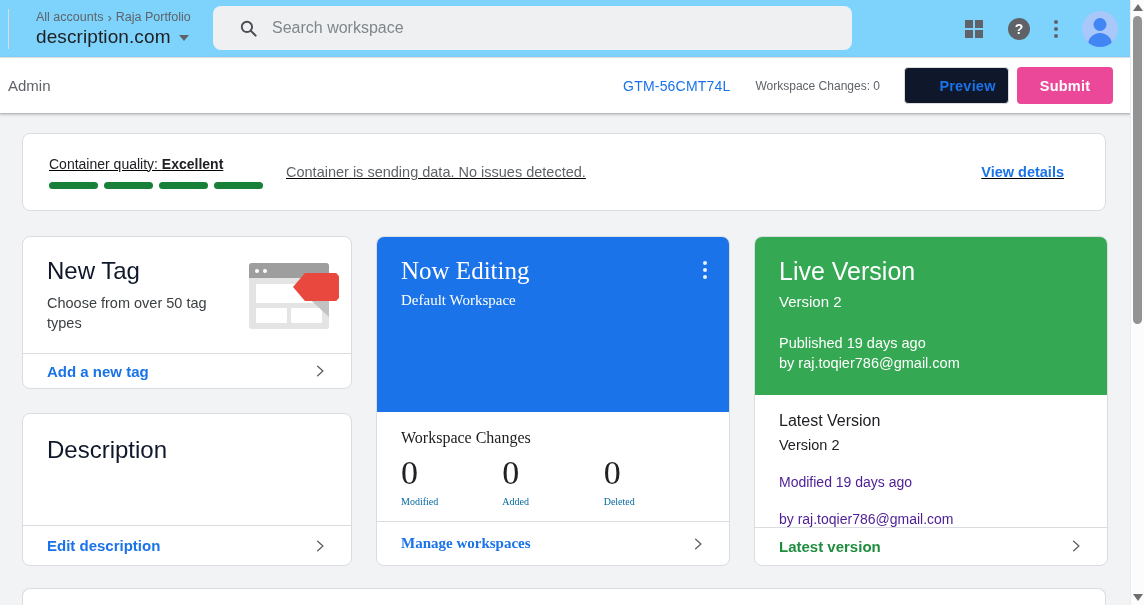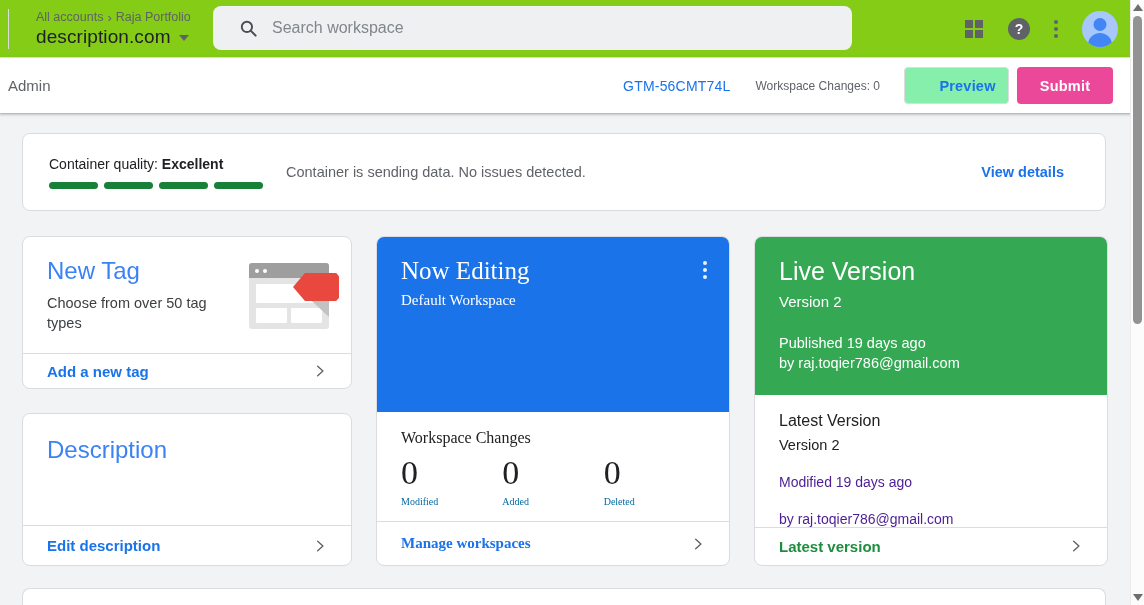--- a/index.html
+++ b/index.html
@@ -1,20 +1,20 @@
 <!DOCTYPE html>
 <html><head>
 <meta charset="utf-8">
 <style>
   * { margin:0; padding:0; box-sizing:border-box; }
   html,body { width:1144px; height:605px; overflow:hidden; background:#f1f3f4;
     font-family:"Liberation Sans","DejaVu Sans",sans-serif; }
 
   
-  .topbar { position:relative; height:58px; background:#84cc16; border-bottom:1px solid #e8eaed;
+  .topbar { position:relative; height:58px; background:#7dd3fc; border-bottom:1px solid #e8eaed;
     display:flex; align-items:center; }
   .logo-edge { width:1px; height:40px; background:#dadce0; margin-left:8px; }
   .account-block { margin-left:27px; cursor:pointer; }
   .breadcrumb { font-size:12.5px; color:#5f6368; display:flex; align-items:center; gap:4px; }
   .crumb-sep { font-size:13px; color:#5f6368; }
   .container-row { display:flex; align-items:center; margin-top:1px; }
   .container-name { font-size:19px; color:#202124; letter-spacing:.1px; }
   .caret-down { width:0; height:0; border-left:5px solid transparent; border-right:5px solid transparent;
     border-top:6px solid #5f6368; margin-left:8px; margin-top:3px; }
 
@@ -39,49 +39,49 @@
 
   
   .tabbar { position:relative; height:55px; background:#fff; display:flex; align-items:center;
     box-shadow:0 1px 2px rgba(60,64,67,.3), 0 1px 3px 1px rgba(60,64,67,.15); z-index:5; }
   .tab-admin { margin-left:8px; font-size:15px; color:#5f6368; cursor:pointer; }
   .tabbar-right { position:absolute; right:31px; display:flex; align-items:center; }
   .gtm-id { font-size:14px; color:#1a73e8; letter-spacing:.2px; cursor:pointer; }
   .ws-changes { font-size:12px; color:#5f6368; margin-left:25px; }
   .btn { height:37px; border-radius:4px; font-size:14.5px; font-weight:700; letter-spacing:.2px;
     display:flex; align-items:center; justify-content:center; cursor:pointer; font-family:inherit; }
-  .btn-preview { width:105px; background:#86efac; border:1px solid #dadce0; color:#1a73e8; margin-left:24px;padding-left:22px; }
+  .btn-preview { width:105px; background:#0f172a; border:1px solid #dadce0; color:#1a73e8; margin-left:24px;padding-left:22px; }
   .btn-submit { width:96px; background:#ec4899; border:none; color:#fff; margin-left:8px; }
 
   
   .content { padding:20px 38px 0 22px; }
   .card { background:#fff; border:1px solid #dadce0; border-radius:8px; }
 
-  .quality-card { height:78px; display:flex; align-items:center; padding:17px 26px; }
+  .quality-card { height:78px; display:flex; align-items:center; padding:17px 26px;text-decoration:underline; }
   .q-left { width:216px; flex:0 0 auto; }
   .q-label { font-size:14px; color:#202124; }
   .q-label b { font-weight:700; color:#202124; }
   .q-bars { display:flex; gap:6px; margin-top:10px; }
   .q-bar { width:49px; height:7px; border-radius:4px; background:#188038; }
   .q-msg { font-size:14.5px; color:#5f6368; margin-left:21px; flex:1; }
   .q-link { font-size:14.5px; font-weight:700; color:#1a73e8; cursor:pointer; margin-right:15px; }
 
   .grid { display:grid; grid-template-columns:330px 354px 354px; column-gap:24px; margin-top:25px; }
   .col1 { display:flex; flex-direction:column; gap:24px; }
 
   .action-row { border-top:1px solid #dadce0; display:flex; align-items:center;
     justify-content:space-between; padding:0 24px; height:40px; cursor:pointer; }
   .action-row.tall { height:44px; }
   .action-link { font-size:15px; font-weight:700; color:#1a73e8; }
   .chev { flex:0 0 auto; }
 
   
   .newtag-card { height:153px; display:flex; flex-direction:column; }
   .newtag-top { flex:1; position:relative; padding:20px 24px; }
-  .card-title-blue { font-size:24px; color:#3b82f6; font-weight:400; }
+  .card-title-blue { font-size:24px; color:#0f172a; font-weight:400; }
   .newtag-sub { font-size:14.5px; color:#3c4043; margin-top:8px; width:170px; line-height:20px; }
   .tag-illus { position:absolute; right:12px; top:26px; width:90px; height:70px; }
   .ti-window { position:absolute; left:0; top:0; width:80px; height:66px; background:#e4e4e4;
     border-radius:3px; overflow:hidden; }
   .ti-header { height:15px; background:#9e9e9e; display:flex; align-items:center; gap:4px; padding-left:6px; }
   .ti-header i { width:4px; height:4px; border-radius:50%; background:#fff; }
   .ti-wide { position:absolute; left:7px; top:21px; width:66px; height:19px; background:#fff; border-radius:1px; }
   .ti-b1 { position:absolute; left:7px; top:45px; width:31px; height:15px; background:#fff; border-radius:1px; }
   .ti-b2 { position:absolute; left:42px; top:45px; width:31px; height:15px; background:#fff; border-radius:1px; }
   .ti-shadow { position:absolute; left:52px; top:28px; width:28px; height:26px; background:#c2c2c2;

